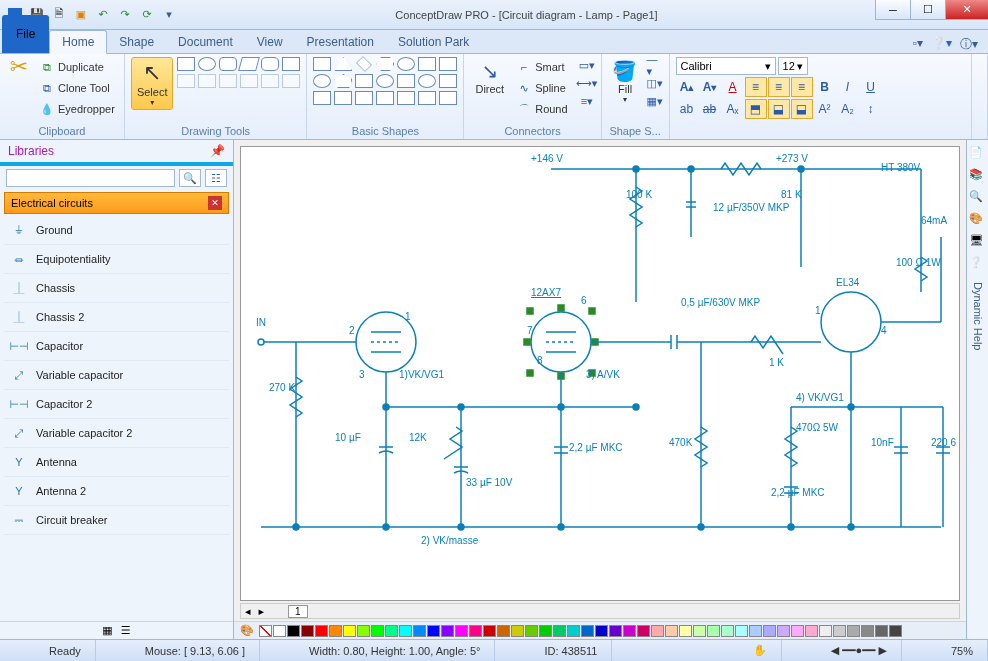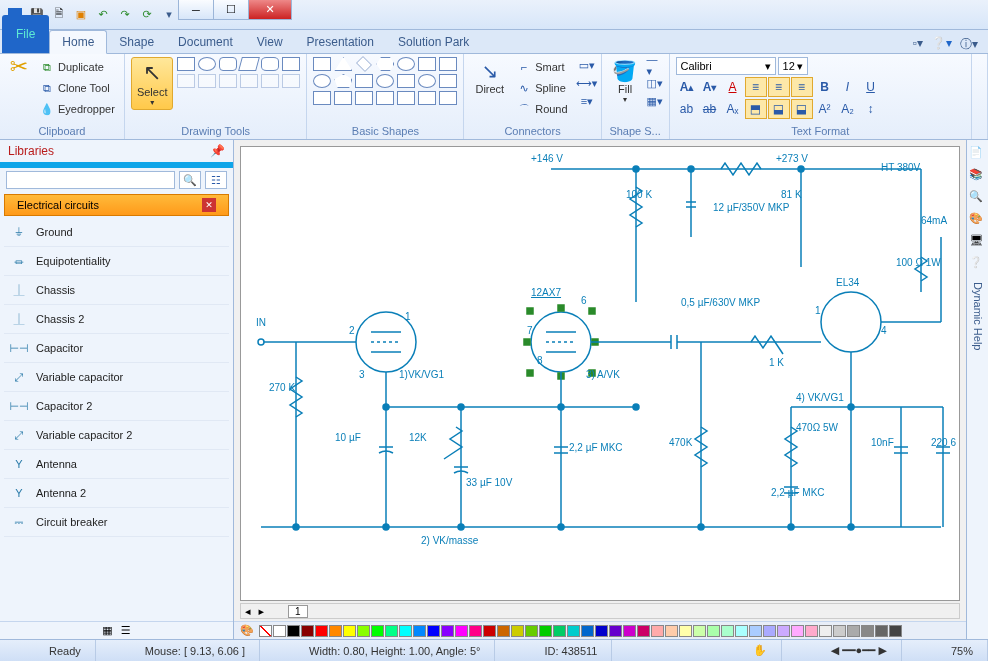--- a/index.html
+++ b/index.html
@@ -5,45 +5,45 @@
 * { box-sizing: border-box; margin: 0; padding: 0; font-family: "Segoe UI", Tahoma, sans-serif; }
 body { width: 988px; height: 661px; background: #fff; overflow: hidden; font-size: 11px; display: flex; flex-direction: column; }
 .titlebar { height: 30px; background: linear-gradient(#eaf1fb,#d7e6f9); display: flex; align-items: center; border-bottom: 1px solid #a0b9db; }
 .titlebar .qat { display: flex; align-items: center; gap: 4px; padding-left: 6px; }
 .titlebar .qat .qbtn { width: 18px; height: 18px; display: flex; align-items: center; justify-content: center; }
 .titlebar .title { flex: 1; text-align: center; color: #444; }
 .winbtns { display: flex; height: 100%; }
 .winbtn { width: 36px; height: 20px; display: flex; align-items: center; justify-content: center; background: linear-gradient(#fafcff,#d7e6f9); border: 1px solid #9bb5d8; border-top: none; margin-right: -1px; }
 .winbtn.close { background: linear-gradient(#e88, #c22); color: #fff; width: 44px; border-top-right-radius: 0; }
 .tabs { height: 24px; background: #dce8f8; display: flex; align-items: flex-end; padding-left: 2px; border-bottom: 1px solid #a0b9db; }
-.tabs .file { background: #1f66c9; color: #5eead4; padding: 12px 14px; border-radius: 3px 3px 0 0; font-size: 12px; }
+.tabs .file { background: #1f66c9; color: #000000; padding: 12px 14px; border-radius: 3px 3px 0 0; font-size: 12px; }
 .tabs .tab { padding: 4px 12px; color: #3b5c8c; font-size: 12px; cursor: pointer; }
 .tabs .tab.active { background: #f4f8fe; border: 1px solid #a0b9db; border-bottom: 1px solid #f4f8fe; border-radius: 3px 3px 0 0; margin-bottom: -1px; }
 .tabs .right { margin-left: auto; display: flex; gap: 8px; padding-right: 10px; color: #3b5c8c; font-size: 12px; }
 .ribbon { height: 86px; background: linear-gradient(#f7faff,#e5eefb); display: flex; border-bottom: 1px solid #a0b9db; }
 .ribgroup { border-right: 1px solid #c5d6ee; padding: 3px 6px 2px; display: flex; flex-direction: column; }
 .ribgroup .body { flex: 1; display: flex; align-items: flex-start; gap: 4px; }
 .ribgroup .label { text-align: center; color: #5a7db3; font-size: 11px; padding-top: 1px; }
 .rbtn { display: flex; align-items: center; gap: 3px; padding: 2px 3px; color: #333; font-size: 11px; border-radius: 2px; }
 .ico { width: 16px; height: 16px; display: inline-flex; align-items: center; justify-content: center; }
 .bigbtn { display: flex; flex-direction: column; align-items: center; padding: 2px 5px; font-size: 11px; color: #333; border-radius: 3px; }
 .bigbtn.sel { background: linear-gradient(#ffe79a,#ffc94a); border: 1px solid #e0a92f; }
 .shapegrid { display: grid; grid-template-columns: repeat(7,18px); gap: 3px; }
 .shapegrid .sh, .shapegrid .sh2 { width: 18px; height: 14px; border: 1px solid #6a8abf; background: #fff; }
 .shapegrid .sh2 { border-radius: 50%; }
 .fontsel { border: 1px solid #a0b9db; background: #fff; padding: 1px 4px; font-size: 11px; height: 18px; display: flex; align-items: center; }
 .txtbtn { width: 22px; height: 20px; border: 1px solid transparent; display: inline-flex; align-items: center; justify-content: center; font-size: 12px; color: #2a5aa8; }
 .txtbtn.al { background: #fde8a8; border-color: #e0a92f; }
 .mainarea { flex: 1; display: flex; min-height: 0; }
 .sidebar { width: 234px; background: #eef4fc; border-right: 1px solid #a0b9db; display: flex; flex-direction: column; }
-.sidebar .hdr { padding: 4px 8px; color: #b91c1c; font-size: 12px; display: flex; justify-content: space-between; border-bottom: 6px solid #0ea5e9; }
+.sidebar .hdr { padding: 4px 8px; color: #a21caf; font-size: 12px; display: flex; justify-content: space-between; border-bottom: 4px solid #0ea5e9; }
 .sidebar .search { display: flex; padding: 3px 6px; gap: 4px; }
 .sidebar .search input { flex: 1; border: 1px solid #a0b9db; padding: 2px 4px; font-size: 11px; }
 .sidebar .search .sbtn { width: 22px; border: 1px solid #a0b9db; background: #fff; display: flex; align-items: center; justify-content: center; color: #2a5aa8; }
-.libhdr { background: linear-gradient(#ffba3a,#ff9a1a); color: #000; padding: 3px 12px; font-size: 11px; display: flex; justify-content: space-between; align-items: center; border: 1px solid #d87a00; margin: 2px 4px; }
+.libhdr { background: linear-gradient(#ffba3a,#ff9a1a); color: #000; padding: 3px 6px; font-size: 11px; display: flex; justify-content: space-between; align-items: center; border: 1px solid #d87a00; margin: 2px 4px; }
 .libitems { flex: 1; overflow: hidden; padding: 0 4px; }
 .libitem { display: flex; align-items: center; gap: 6px; padding: 5px 4px; font-size: 11px; color: #222; border-bottom: 1px solid #e0e8f4; }
 .libitem .sym { width: 22px; height: 18px; display: flex; align-items: center; justify-content: center; color: #2a7aa8; }
 .canvaswrap { flex: 1; display: flex; flex-direction: column; background: #f0f0f0; }
 .canvas { flex: 1; background: #fff; margin: 6px 6px 2px 6px; border: 1px solid #999; position: relative; overflow: hidden; }
 .canvas svg { position: absolute; top: 0; left: 0; }
 .canvas .lbl { position: absolute; font-size: 10px; color: #0a7fb8; white-space: nowrap; }
 .hscroll { height: 16px; margin: 0 6px 2px 6px; background: #f0f0f0; border: 1px solid #ccc; display: flex; align-items: center; }
 .hscroll .tab1 { background: #fff; border: 1px solid #999; padding: 0 6px; font-size: 10px; margin-left: 20px; }
 .colorbar { height: 18px; background: #e8eef8; display: flex; align-items: center; padding: 0 6px; gap: 1px; border-top: 1px solid #c5d6ee; }
@@ -66,20 +66,21 @@
         </svg>
       </span>
     <span class="qbtn">💾</span>
     <span class="qbtn">🗎</span>
     <span class="qbtn" style="color:#e08000">▣</span>
     <span class="qbtn" style="color:#2a8a2a">↶</span>
     <span class="qbtn" style="color:#2a8a2a">↷</span>
     <span class="qbtn" style="color:#2a8a2a">⟳</span>
     <span class="qbtn" style="color:#3b5c8c">▾</span>
   </div>
+  <div class="title">ConceptDraw PRO - [Circuit diagram - Lamp - Page1]</div>
   <div class="winbtns">
     <div class="winbtn">─</div>
     <div class="winbtn">☐</div>
     <div class="winbtn close">✕</div>
   </div>
 </div>
 
 <div class="tabs">
   <div class="file">File</div>
   <div class="tab active">Home</div>
@@ -246,21 +247,20 @@
         <span class="txtbtn" style="text-decoration:line-through">ab</span>
         <span class="txtbtn">Aₓ</span>
         <span class="txtbtn al">⬒</span>
         <span class="txtbtn al">⬓</span>
         <span class="txtbtn al">⬓</span>
         <span class="txtbtn">A²</span>
         <span class="txtbtn">A₂</span>
         <span class="txtbtn">↕</span>
       </div>
     </div>
-    <div class="label">Text Format</div>
   </div>
 
   <div class="ribgroup">
     <div class="label">&nbsp;</div>
   </div>
 </div>
 
 <div class="mainarea">
   <div class="sidebar">
     <div class="hdr">

